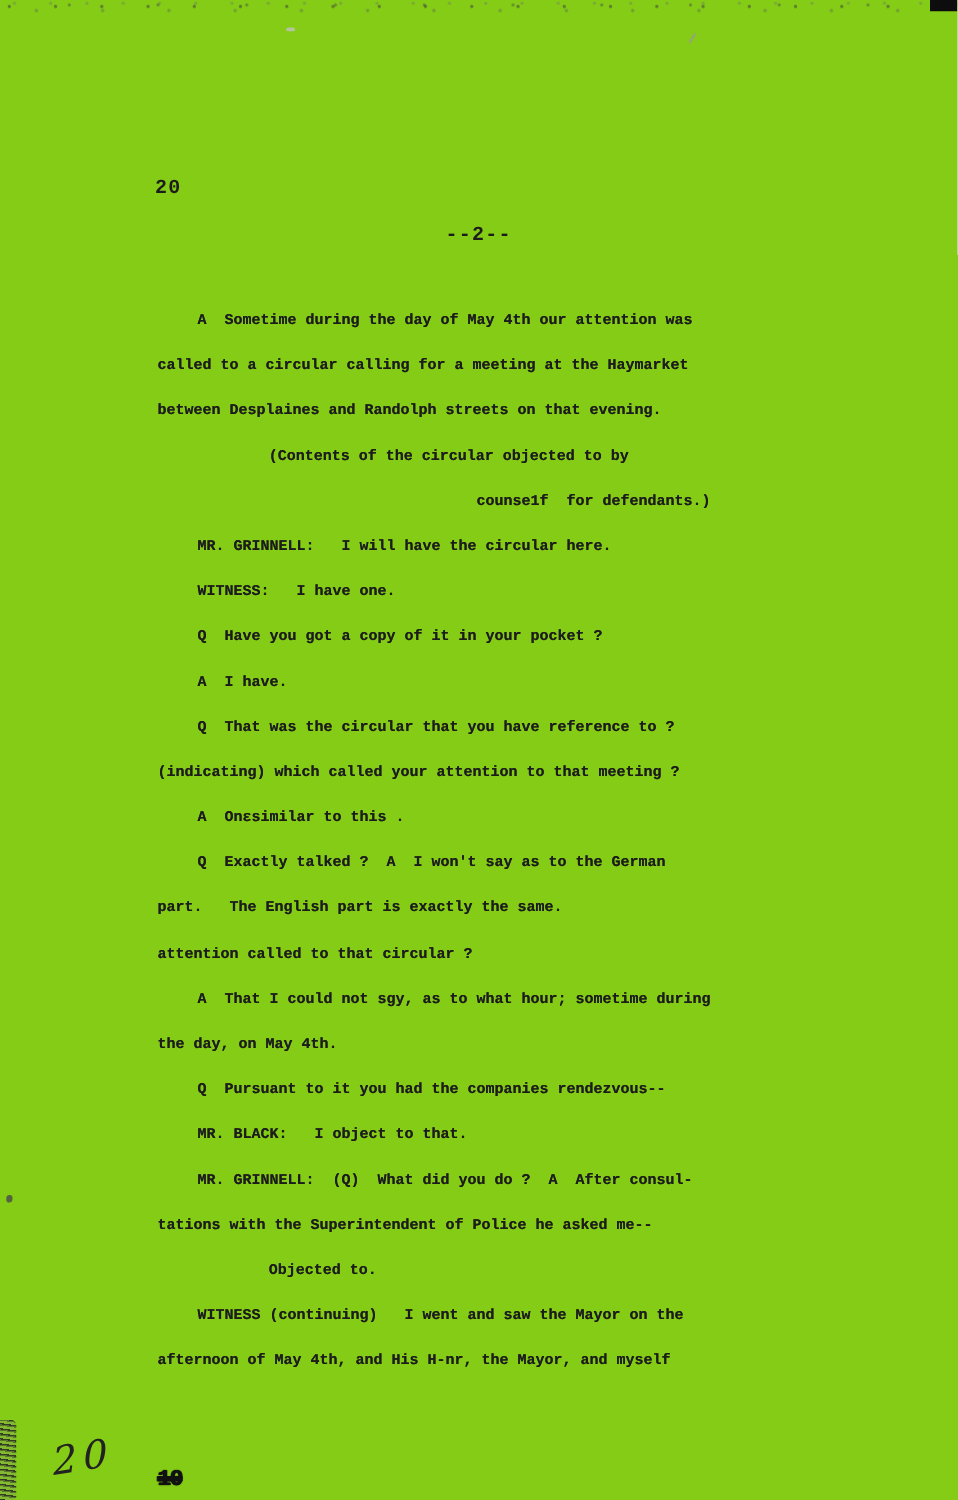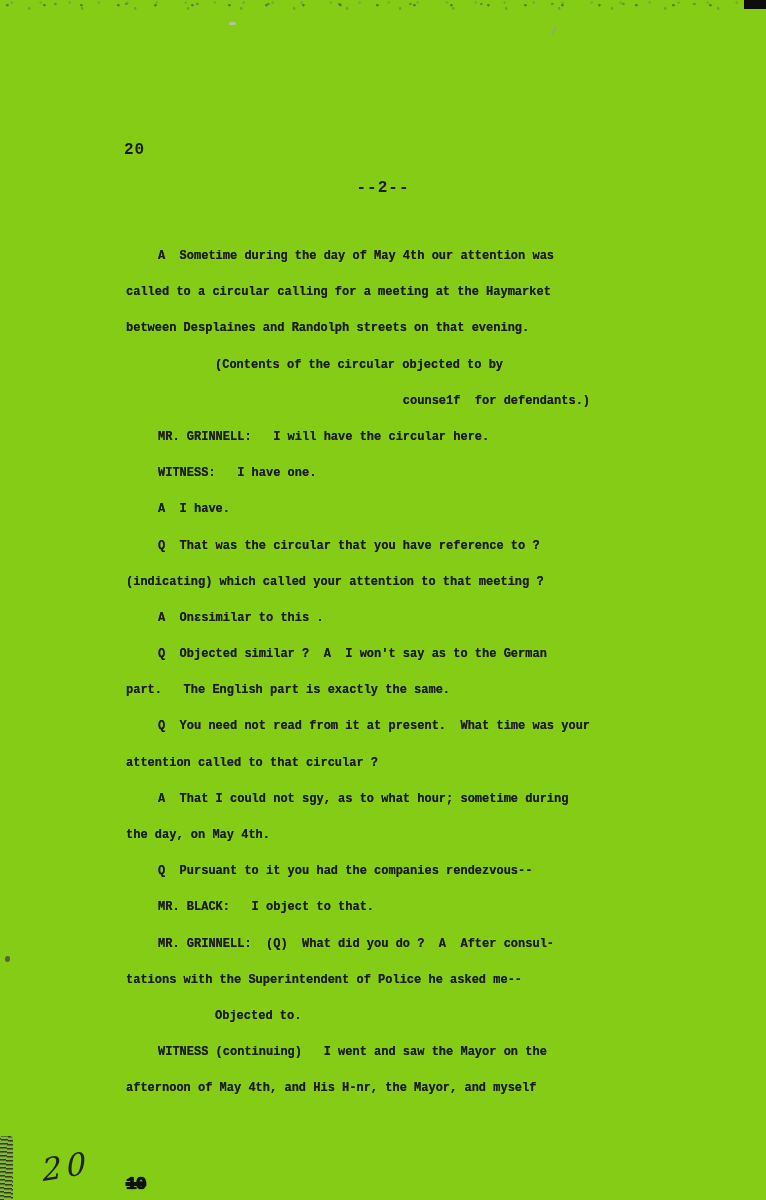--- a/index.html
+++ b/index.html
@@ -92,27 +92,27 @@
   <div class="heading">--2--</div>
 
   <div class="body-text">
       <div class="line ind1">A  Sometime during the day of May 4th our attention was</div>
       <div class="line ind0">called to a circular calling for a meeting at the Haymarket</div>
       <div class="line ind0">between Desplaines and Randolph streets on that evening.</div>
       <div class="line ind2">(Contents of the circular objected to by</div>
       <div class="line ind3">counse1f  for defendants.)</div>
       <div class="line ind1">MR. GRINNELL:   I will have the circular here.</div>
       <div class="line ind1">WITNESS:   I have one.</div>
+      <div class="line ind1">Q  Have you got a copy of it in your pocket ?</div>
       <div class="line ind1">A  I have.</div>
       <div class="line ind1">Q  That was the circular that you have reference to ?</div>
       <div class="line ind0">(indicating) which called your attention to that meeting ?</div>
       <div class="line ind1">A  Onɛsimilar to this .</div>
-      <div class="line ind1">Q  Objected similar ?  A  I won't say as to the German</div>
+      <div class="line ind1">Q  Exactly talked ?  A  I won't say as to the German</div>
       <div class="line ind0">part.   The English part is exactly the same.</div>
-      <div class="line ind1">Q  You need not read from it at present.  What time was your</div>
       <div class="line ind0">attention called to that circular ?</div>
       <div class="line ind1">A  That I could not sgy, as to what hour; sometime during</div>
       <div class="line ind0">the day, on May 4th.</div>
       <div class="line ind1">Q  Pursuant to it you had the companies rendezvous--</div>
       <div class="line ind1">MR. BLACK:   I object to that.</div>
       <div class="line ind1">MR. GRINNELL:  (Q)  What did you do ?  A  After consul-</div>
       <div class="line ind0">tations with the Superintendent of Police he asked me--</div>
       <div class="line ind2">Objected to.</div>
       <div class="line ind1">WITNESS (continuing)   I went and saw the Mayor on the</div>
       <div class="line ind0">afternoon of May 4th, and His H-nr, the Mayor, and myself</div>

